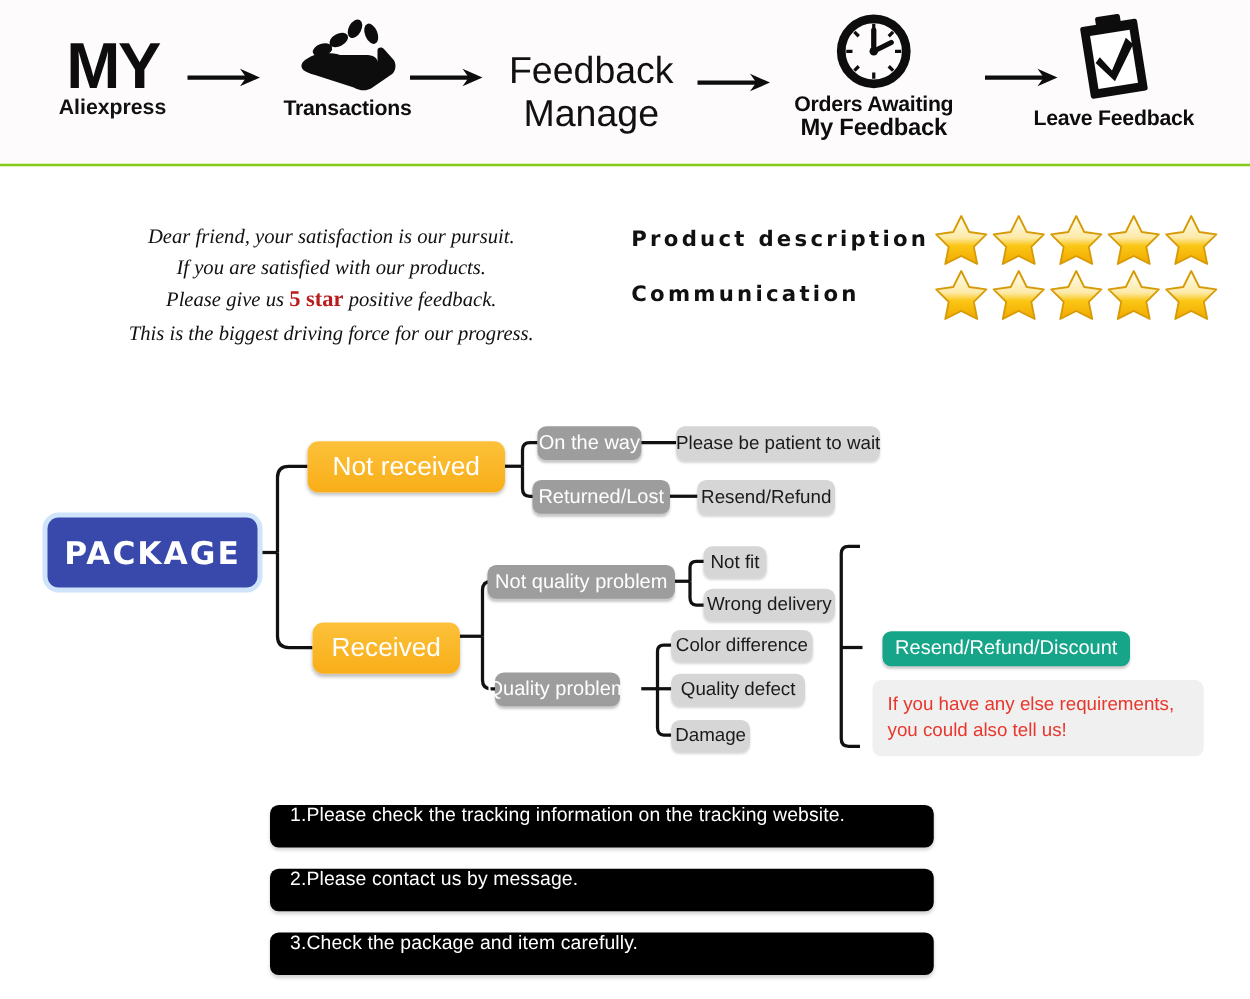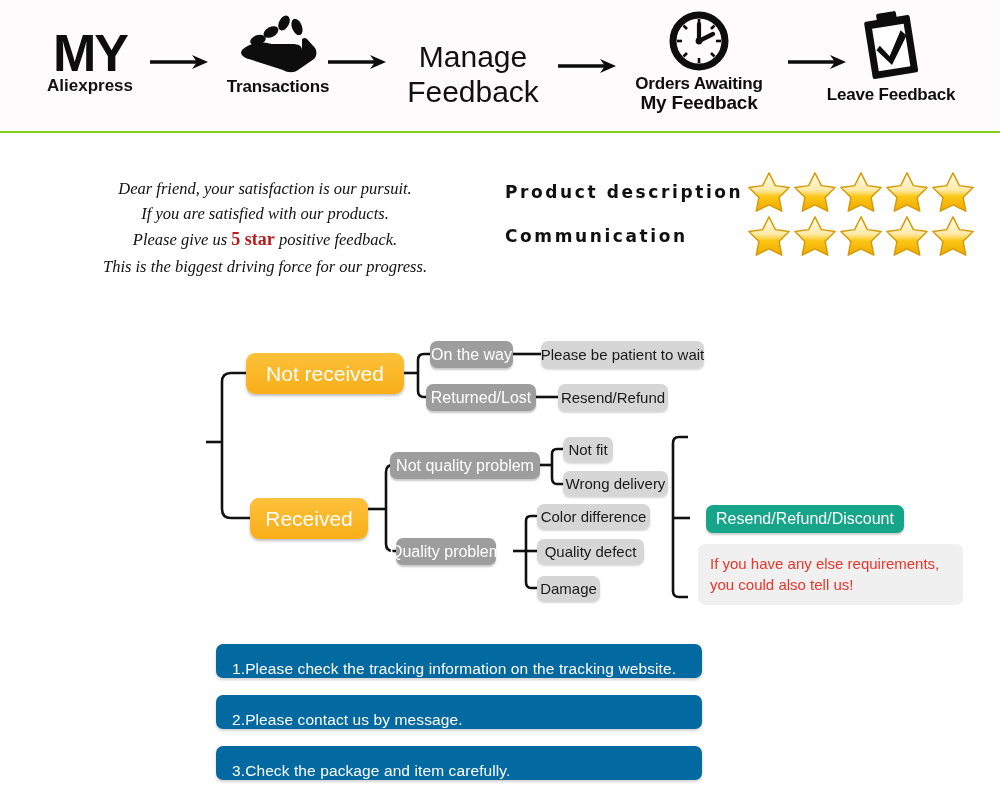--- a/index.html
+++ b/index.html
@@ -89,23 +89,23 @@
   .note-node {
     background:#f0f0f0; color:#e8362c; border-radius:7px; font-size:15px;
     line-height:1.42; text-align:left; white-space:normal;
     padding:9px 12px; display:block;
   }
   .connector { position:absolute; }
 
   
   .bars { position:absolute; left:0; top:640px; width:1000px; }
   .bar {
-    position:absolute; left:216px; width:486px; height:34px;
-    background:#0369a1; color:#fff; border-radius:7px;
-    display:flex; align-items:flex-end; padding-left:16px;
+    position:absolute; left:216px; width:531px; height:34px;
+    background:#000000; color:#fff; border-radius:7px;
+    display:flex; align-items:flex-start; padding-left:16px;
     font-size:15.5px; letter-spacing:0.1px;
     box-shadow:0 2px 3px rgba(0,0,0,.18);
   }
 </style>
 </head>
 <body>
 
 <div class="stage">
 
   <div class="header">
@@ -136,22 +136,22 @@
       </span>
       <div class="hlabel" style="font-size:17px; margin-top:4px;">Transactions</div>
     </div>
 
     <svg class="arrow" style="left:326px; top:52px;" width="66" height="20" viewBox="0 0 66 20">
       <path d="M2 10 H52" stroke="#0d0d0d" stroke-width="3.4" fill="none"></path>
       <path d="M44 3 L60 10 L44 17 L49 10 Z" fill="#0d0d0d"></path>
     </svg>
 
     <div class="hstep" style="left:398px; top:40px; width:150px;">
+      <div class="manage-word">Feedback</div>
       <div class="manage-word">Manage</div>
-      <div class="manage-word">Feedback</div>
     </div>
 
     <svg class="arrow" style="left:556px; top:56px;" width="66" height="20" viewBox="0 0 66 20">
       <path d="M2 10 H52" stroke="#0d0d0d" stroke-width="3.4" fill="none"></path>
       <path d="M44 3 L60 10 L44 17 L49 10 Z" fill="#0d0d0d"></path>
     </svg>
 
     <div class="hstep" style="left:613px; top:10px; width:172px;">
       <span class="icon-wrap">
         <svg width="62" height="62" viewBox="0 0 62 62" style="margin:0 auto;display:block;">
@@ -284,20 +284,23 @@
         <path d="M513 231 H526"></path>
         <path d="M526 231 V201 Q526 196 531 196 H537"></path>
         <path d="M526 231 H537"></path>
         <path d="M526 231 V262 Q526 268 531 268 H537"></path>
 
         <path d="M688 117 H679 Q673 117 673 123 V271 Q673 277 679 277 H688"></path>
         <path d="M673 198 H690"></path>
       </g>
     </svg>
 
+    <div class="node pkg">
+      <span>PACKAGE</span>
+    </div>
 
     <div class="node amber" style="left:246px; top:33px; width:158px; height:41px;">
       <span>Not received</span>
     </div>
 
     <div class="node amber" style="left:250px; top:178px; width:118px; height:41px;">
       <span>Received</span>
     </div>
 
     <div class="node gray-dark" style="left:430px; top:21px; width:83px; height:27px;">

